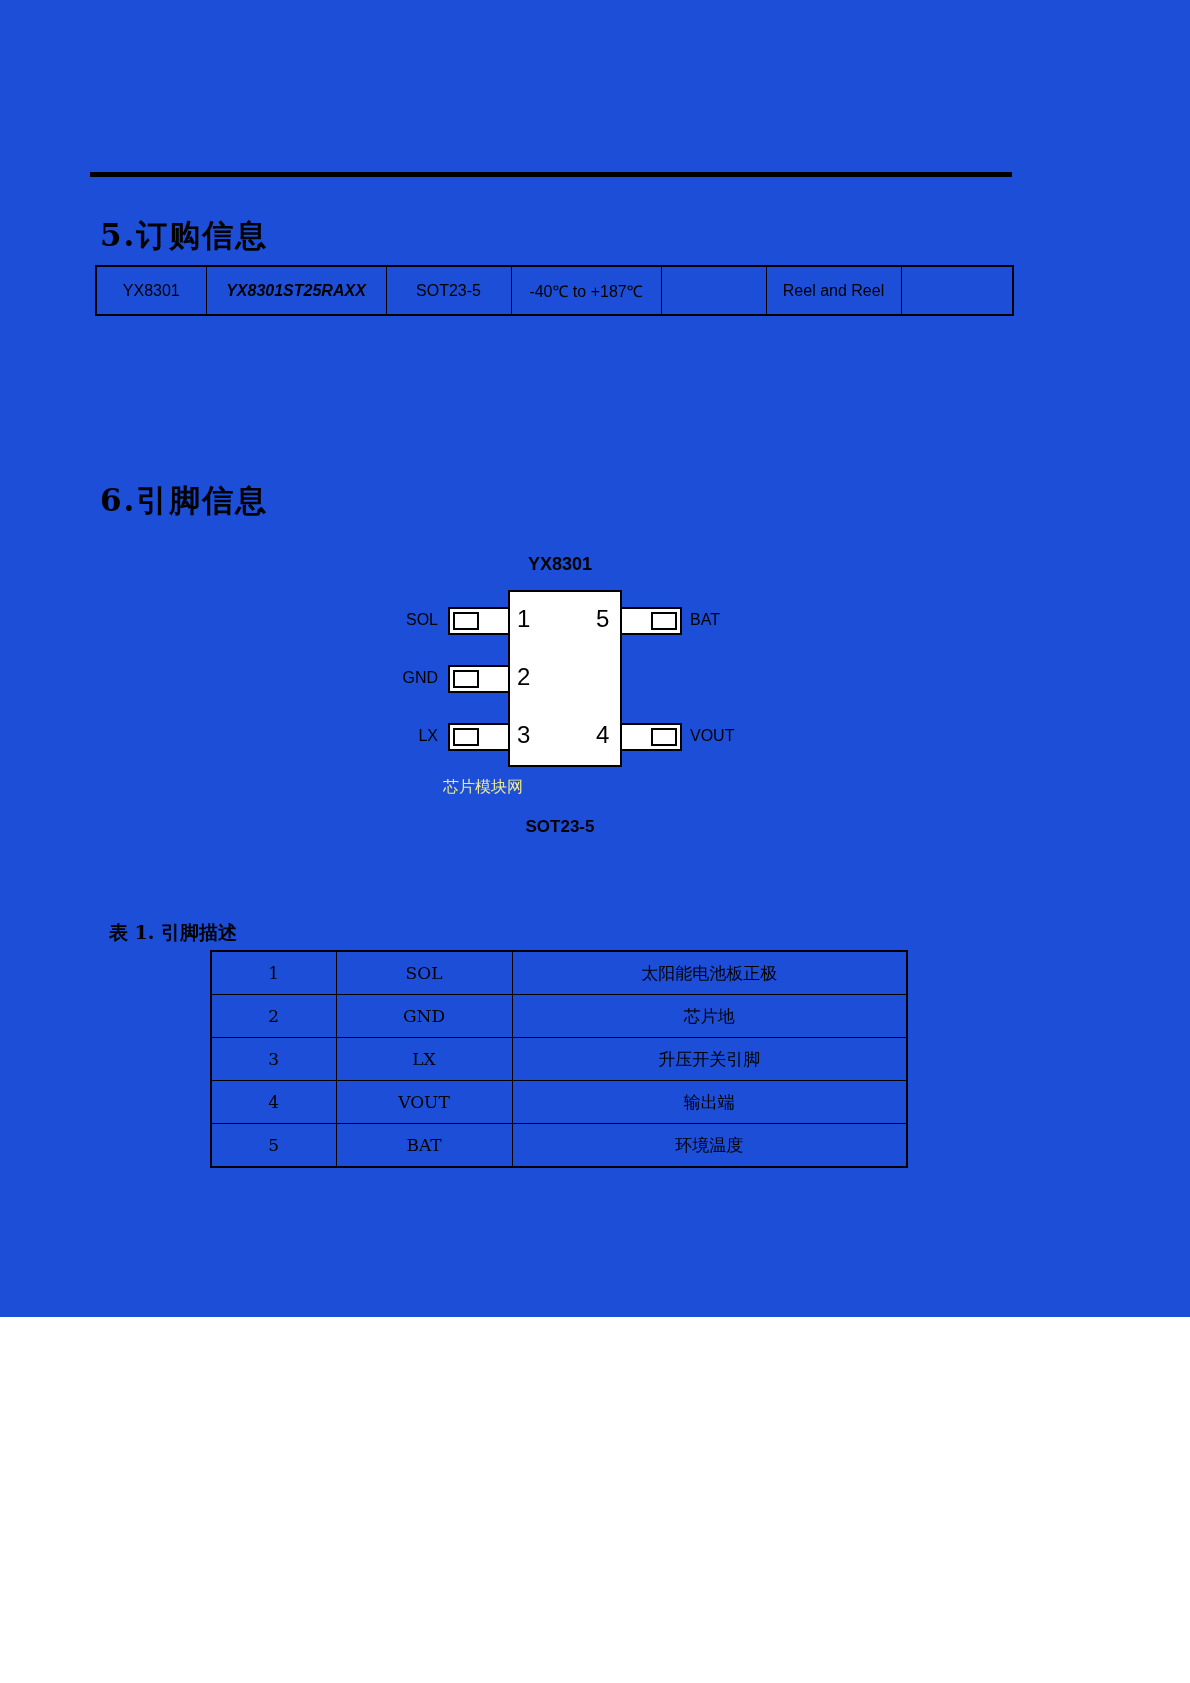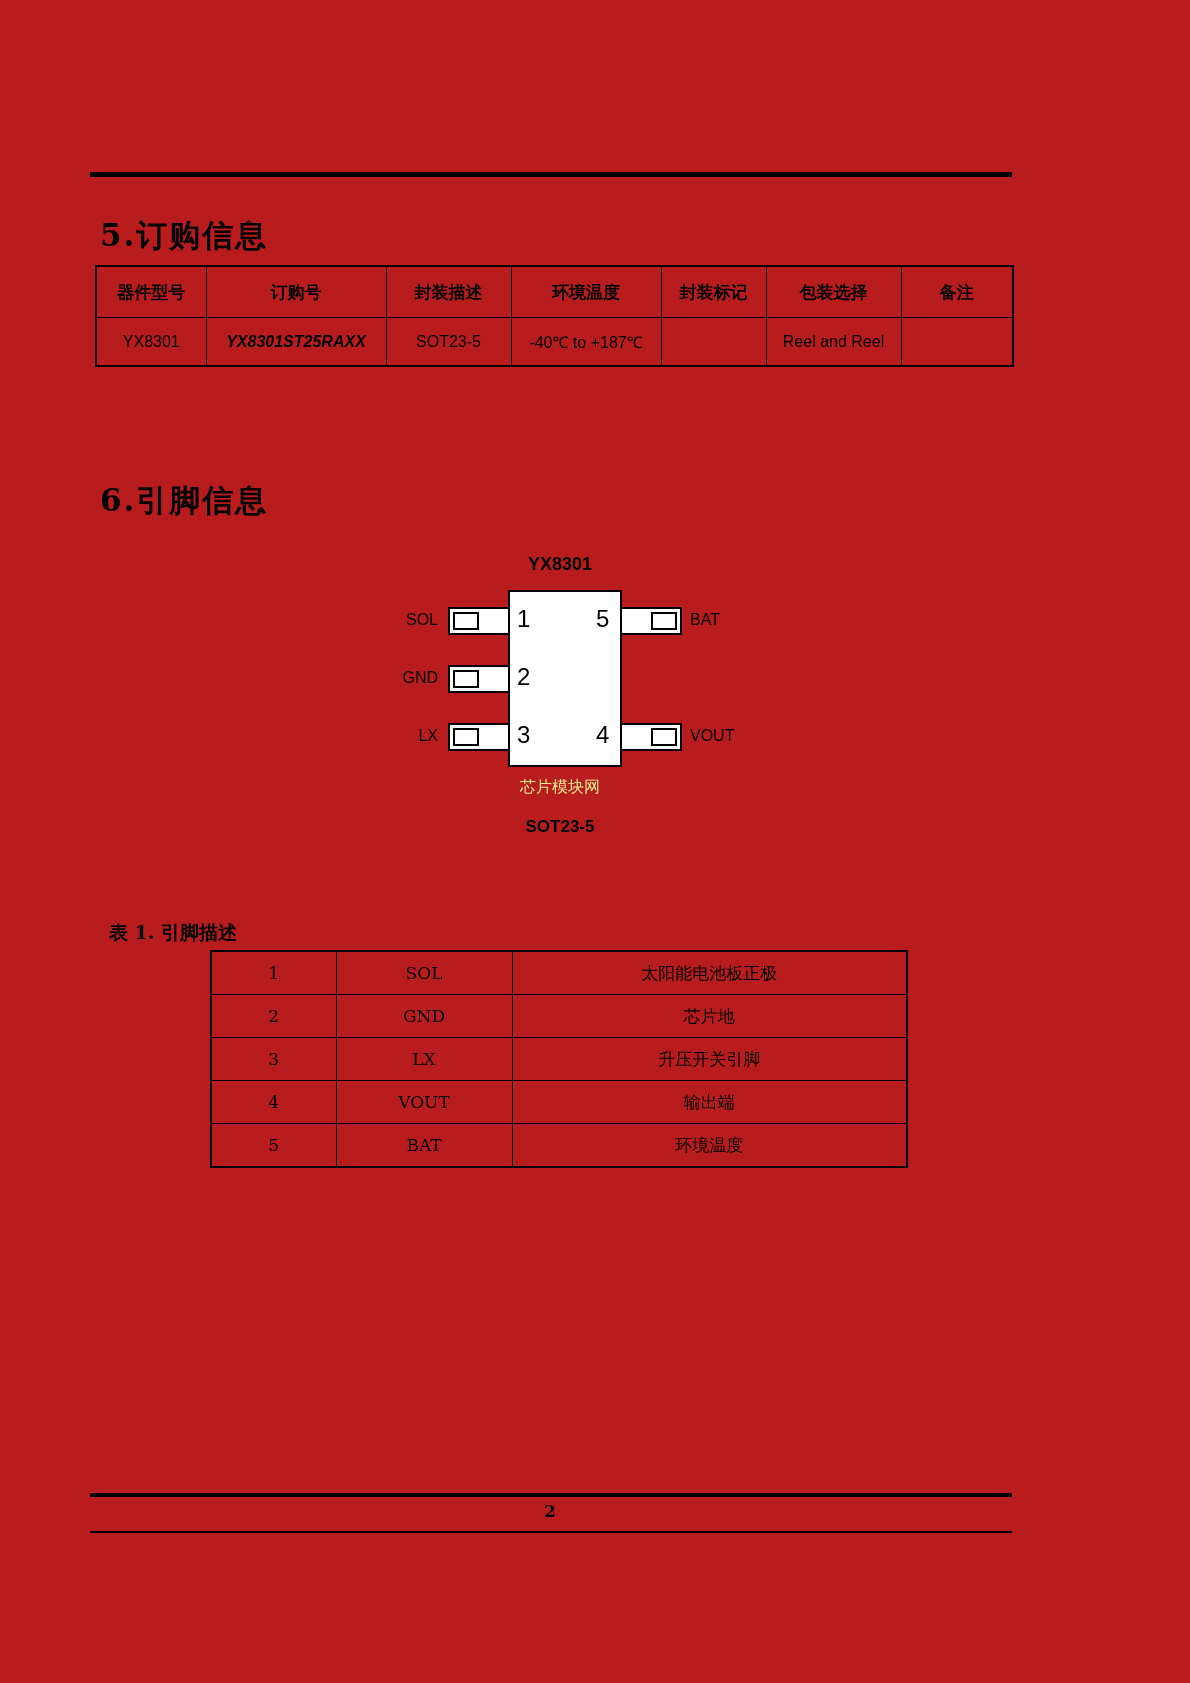--- a/index.html
+++ b/index.html
@@ -5,22 +5,22 @@
   html, body {
     margin: 0;
     padding: 0;
     background: #ffffff;
     font-family: "Liberation Sans", sans-serif;
     color: #000;
   }
   .page {
     position: relative;
     width: 1190px;
-    height: 1683px;
-    background: #b91c1c;
+    height: 1317px;
+    background: #1d4ed8;
     overflow: hidden;
   }
   .rule {
     position: absolute;
     left: 90px;
     width: 922px;
     background: #000;
   }
   .rule-top { top: 172px; height: 5px; }
   .rule-bottom-thick { top: 1493px; height: 4px; }
@@ -130,24 +130,23 @@
   .pin-label-left { width: 80px; text-align: right; left: 358px; }
   .lbl-sol { top: 611px; }
   .lbl-gnd { top: 669px; }
   .lbl-lx  { top: 727px; }
   .pin-label-right { left: 690px; }
   .lbl-bat { top: 611px; }
   .lbl-vout { top: 727px; }
 
   .watermark {
     position: absolute;
-    left: 460px;
+    left: 443px;
     top: 777px;
     width: 200px;
-    text-align: center;
     font-size: 16px;
     color: #ecea8e;
   }
   .package-name {
     position: absolute;
     left: 460px;
     top: 817px;
     width: 200px;
     text-align: center;
     font-weight: bold;
@@ -178,29 +177,20 @@
     <colgroup>
       <col style="width:110px">
         <col style="width:180px">
         <col style="width:125px">
       <col style="width:150px">
         <col style="width:105px">
         <col style="width:135px">
         <col style="width:112px">
     </colgroup>
     <tbody>
-        <tr>
-      <th>器件型号</th>
-      <th>订购号</th>
-      <th>封装描述</th>
-      <th>环境温度</th>
-      <th>封装标记</th>
-      <th>包装选择</th>
-      <th>备注</th>
-    </tr>
     <tr>
       <td>YX8301</td>
       <td class="bold">YX8301ST25RAXX</td>
       <td>SOT23-5</td>
       <td>-40℃  to +187℃</td>
       <td></td>
       <td>Reel and Reel</td>
       <td></td>
     </tr>
   </tbody>

